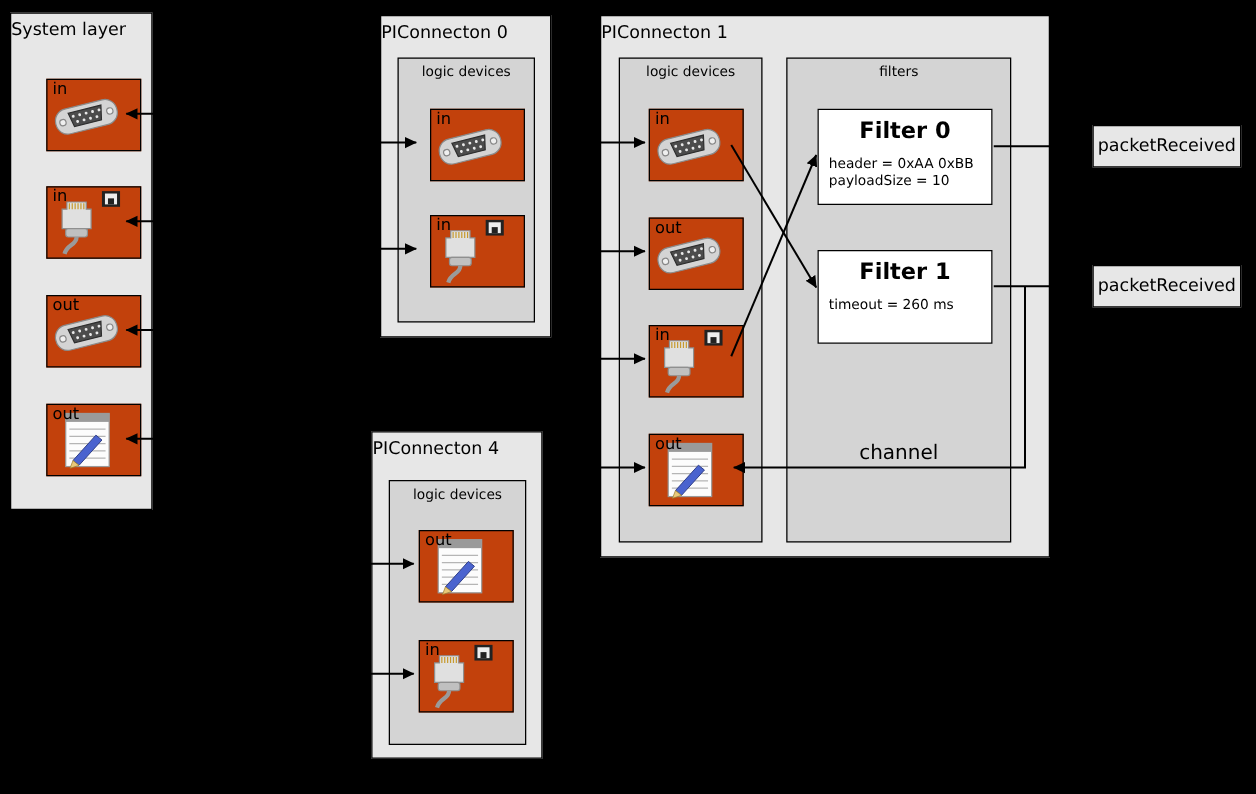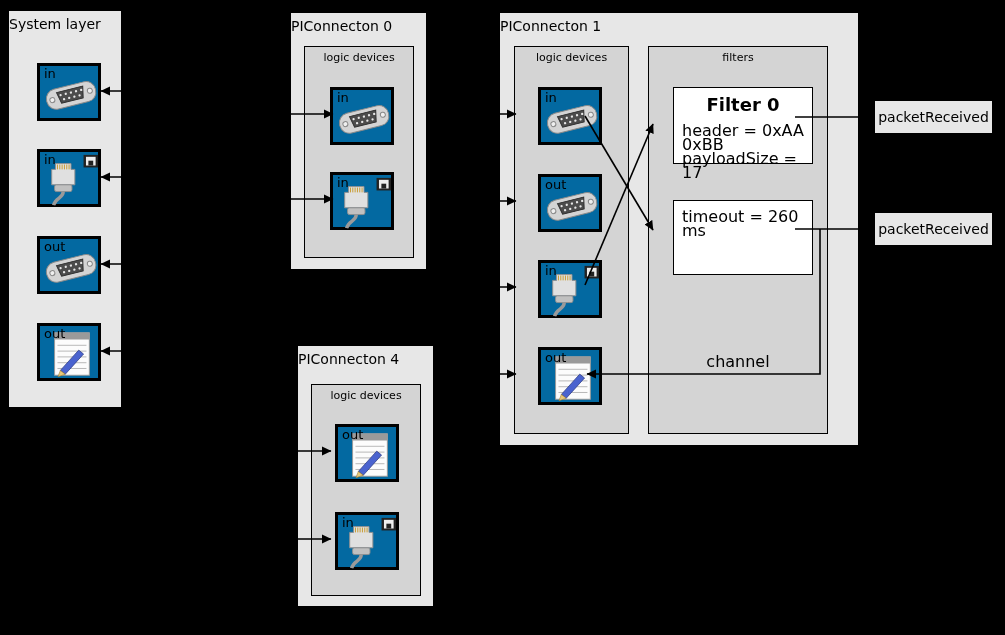--- a/index.html
+++ b/index.html
@@ -2,28 +2,28 @@
 <html><head>
 <meta charset="utf-8">
 <style>
   html,body{margin:0;padding:0;background:#000;}
   .stage{position:relative;width:1005px;height:635px;background:#000;
          font-family:"DejaVu Sans","Liberation Sans",sans-serif;color:#000;overflow:hidden;}
   .panel{position:absolute;background:#e7e7e7;border:1px solid #000;box-sizing:border-box;}
   .panel-title{font-size:14px;padding-top:5px;}
   .inner{position:absolute;background:#d4d4d4;border:1px solid #000;box-sizing:border-box;}
   .inner-title{text-align:center;font-size:11px;padding-top:4px;}
-  .device{position:absolute;width:64px;height:58px;background:#0369a1;border:3px solid #000000;box-sizing:border-box;}
+  .device{position:absolute;width:76px;height:58px;background:#c2410c;border:1px solid #000000;box-sizing:border-box;}
   .dev-label{position:absolute;top:0;left:4px;font-size:13px;z-index:2;}
   .dev-icon{position:absolute;left:0;top:0;width:62px;height:56px;}
   .hatch{position:absolute;border:1px solid #000;box-sizing:border-box;background-color:#fff;
          background-image:repeating-linear-gradient(135deg,#000 0,#000 1px,transparent 1px,transparent 9px);}
   .filter-box{position:absolute;width:140px;background:#fff;border:1px solid #000;box-sizing:border-box;}
   .filter-title{text-align:center;font-size:18px;padding-top:6px;font-weight:bold;}
-  .filter-params{font-size:16px;padding:9px 0 0 8px;line-height:14px;}
+  .filter-params{font-size:11px;padding:9px 0 0 8px;line-height:14px;}
   .channel-label{position:absolute;left:0;top:305px;width:100%;text-align:center;font-size:16px;}
   .event-box{position:absolute;width:119px;height:34px;background:#e7e7e7;border:1px solid #000;box-sizing:border-box;
              display:flex;align-items:center;justify-content:center;font-size:14px;}
   .wires{position:absolute;left:0;top:0;width:1005px;height:635px;pointer-events:none;}
   .wire{stroke:#000;stroke-width:1.6;fill:none;}
 </style>
 </head>
 <body>
 
 <svg width="0" height="0" style="position:absolute">
@@ -103,21 +103,21 @@
     </div>
     <div class="device" style="left:28px;top:312px;">
       <span class="dev-label">out</span>
       <svg class="dev-icon" viewBox="0 0 64 58">
           <use href="#ic-notepad"></use>
         </svg>
     </div>
   </div>
 
 
-  <div class="panel" style="left:290px;top:12px;width:137px;height:258px;">
+  <div class="panel" style="left:304px;top:12px;width:137px;height:258px;">
     <div class="panel-title">PIConnecton 0</div>
     <div class="inner" style="left:13px;top:33px;width:110px;height:212px;">
       <div class="inner-title">logic devices</div>
       <div class="device" style="left:25px;top:40px;">
         <span class="dev-label">in</span>
         <svg class="dev-icon" viewBox="0 0 64 58">
             <use href="#ic-serial"></use>
           </svg>
       </div>
       <div class="device" style="left:25px;top:125px;">
@@ -141,21 +141,21 @@
       </div>
       <div class="device" style="left:23px;top:127px;">
         <span class="dev-label">in</span>
         <svg class="dev-icon" viewBox="0 0 64 58">
             <use href="#ic-ethernet"></use>
           </svg>
       </div>
     </div>
   </div>
 
-  <div class="panel" style="left:499px;top:12px;width:360px;height:434px;">
+  <div class="panel" style="left:480px;top:12px;width:360px;height:434px;">
     <div class="panel-title">PIConnecton 1</div>
 
     <div class="inner" style="left:14px;top:33px;width:115px;height:388px;">
       <div class="inner-title">logic devices</div>
       <div class="device" style="left:23px;top:40px;">
         <span class="dev-label">in</span>
         <svg class="dev-icon" viewBox="0 0 64 58">
             <use href="#ic-serial"></use>
           </svg>
       </div>
@@ -178,24 +178,25 @@
           </svg>
       </div>
     </div>
 
     <div class="inner" style="left:148px;top:33px;width:180px;height:388px;">
       <div class="inner-title">filters</div>
       <div class="filter-box" style="left:24px;top:40px;height:77px;">
         <div class="filter-title">Filter 0</div>
         <div class="filter-params">
           <div>header = 0xAA 0xBB</div>
-          <div>payloadSize = 17</div>
+          <div>payloadSize = 10</div>
         </div>
       </div>
       <div class="filter-box" style="left:24px;top:153px;height:75px;">
+        <div class="filter-title">Filter 1</div>
         <div class="filter-params">
           <div>timeout = 260 ms</div>
         </div>
       </div>
       <div class="channel-label">channel</div>
     </div>
   </div>
 
   <div class="event-box" style="left:874px;top:100px;">
     <span>packetReceived</span>

